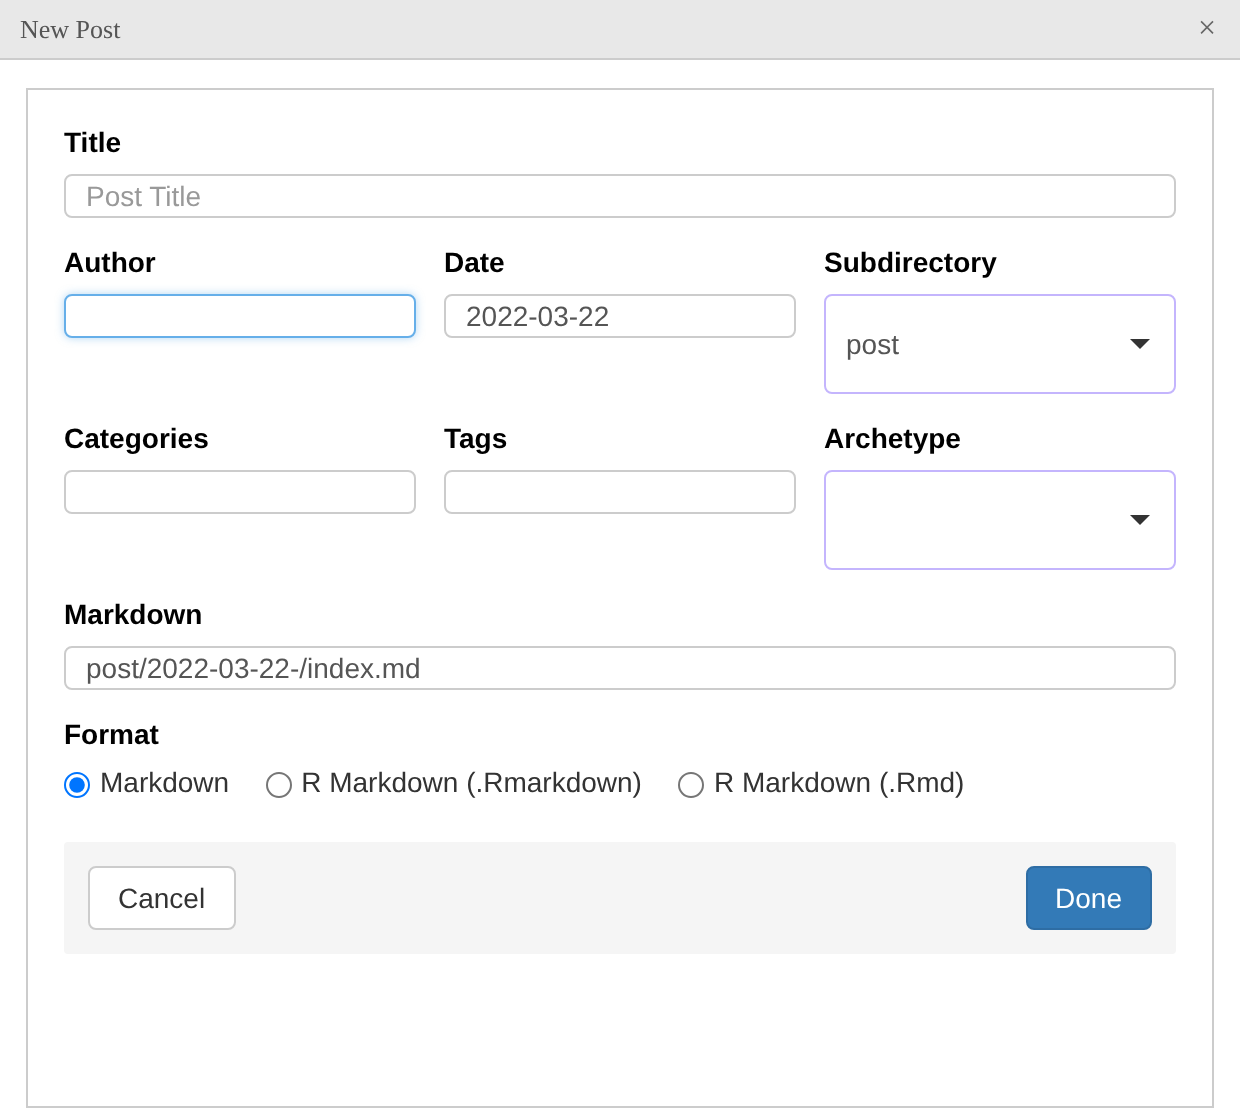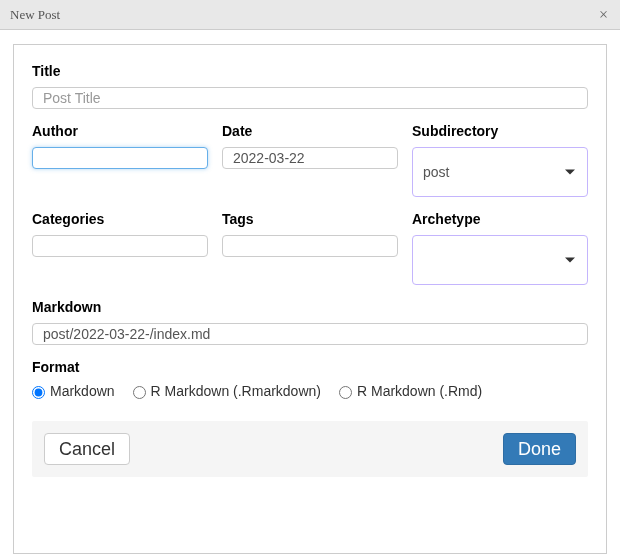--- a/index.html
+++ b/index.html
@@ -101,21 +101,21 @@
       padding: 12px;
       display: flex;
       justify-content: space-between;
       align-items: center;
       border-radius: 2px;
     }
     .btn {
       height: 32px;
       padding: 0 14px;
       border-radius: 4px;
-      font-size: 18px;
+      font-size: 14px;
       cursor: pointer;
       border: 1px solid #ccc;
       background: #fff;
       color: #333;
     }
     .btn-primary {
       background: #337ab7;
       border-color: #2e6da4;
       color: #fff;
     }

